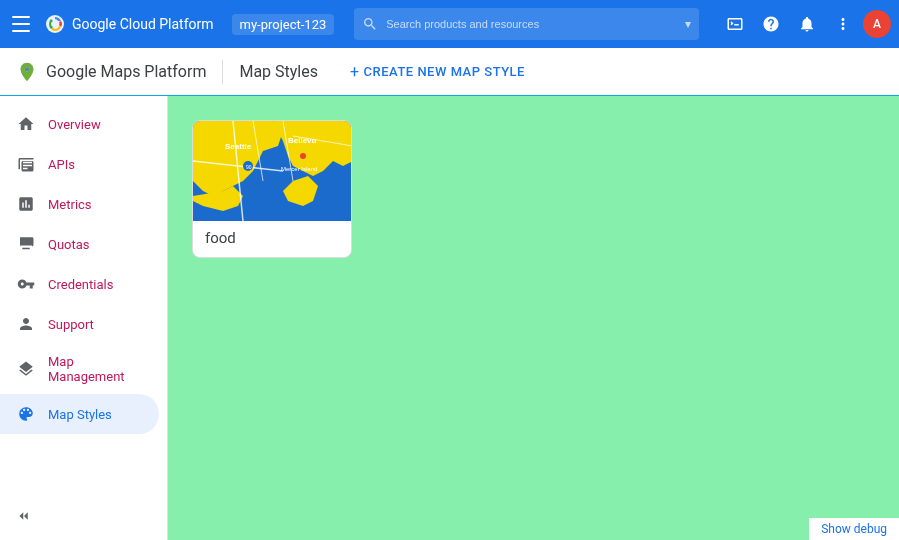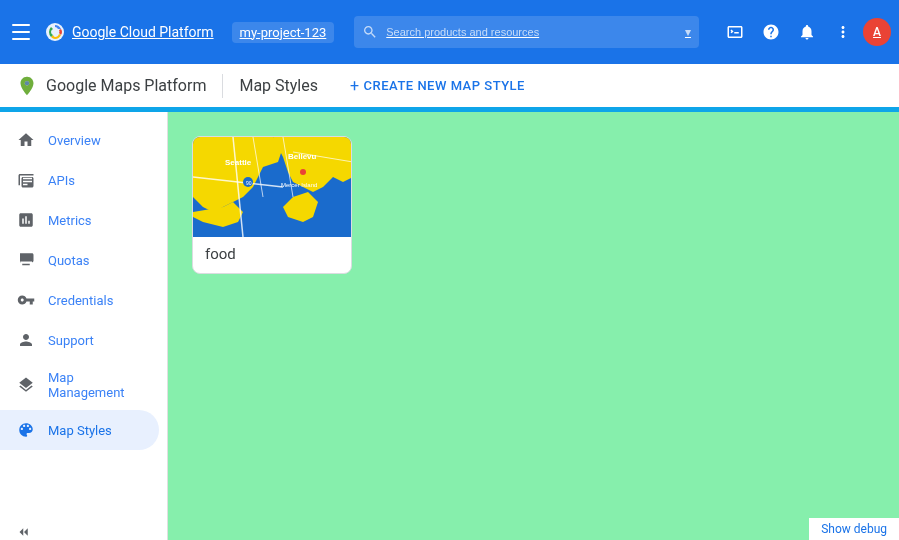--- a/index.html
+++ b/index.html
@@ -1,29 +1,28 @@
 <!DOCTYPE html>
 <html><head>
   <meta charset="utf-8">
   <style>
     * { margin: 0; padding: 0; box-sizing: border-box; }
     body { font-family: 'Roboto', Arial, sans-serif; font-size: 13px; background: #fff; height: 540px; overflow: hidden; }
 
     
     .header {
-      height: 64px;
+      height: 48px;
       background: #1a73e8;
       display: flex;
       align-items: center;
       padding: 0 8px;
       color: white;
       gap: 8px;
       position: relative;
       z-index: 10;
-      text-decoration: underline;
     }
     .header-menu-icon {
       width: 24px; height: 24px;
       display: flex; flex-direction: column; justify-content: center; gap: 5px;
       cursor: pointer;
       padding: 4px;
     }
     .header-menu-icon span {
       display: block; width: 18px; height: 2px; background: white; border-radius: 1px;
     }
@@ -88,21 +87,21 @@
       color: white;
       font-size: 12px;
       font-weight: 500;
       cursor: pointer;
     }
 
     
     .sub-header {
       height: 48px;
       background: #fff;
-      border-bottom: 5px solid #0ea5e9;
+      border-bottom: 1px solid #0ea5e9;
       display: flex;
       align-items: center;
       padding: 0 16px;
       gap: 16px;
     }
     .sub-header-logo {
       display: flex; align-items: center; gap: 8px;
     }
     .sub-header-product-name {
       font-size: 16px;
@@ -146,21 +145,21 @@
       padding: 8px 0;
       overflow-y: auto;
       position: relative;
     }
     .sidebar-item {
       display: flex;
       align-items: center;
       gap: 12px;
       padding: 10px 16px;
       cursor: pointer;
-      color: #3b82f6;
+      color: #be185d;
       font-size: 13px;
       border-radius: 0 24px 24px 0;
       margin-right: 8px;
     }
     .sidebar-item.active {
       background: #e8f0fe;
       color: #1a73e8;
     }
     .sidebar-item .icon {
       width: 20px; height: 20px;

